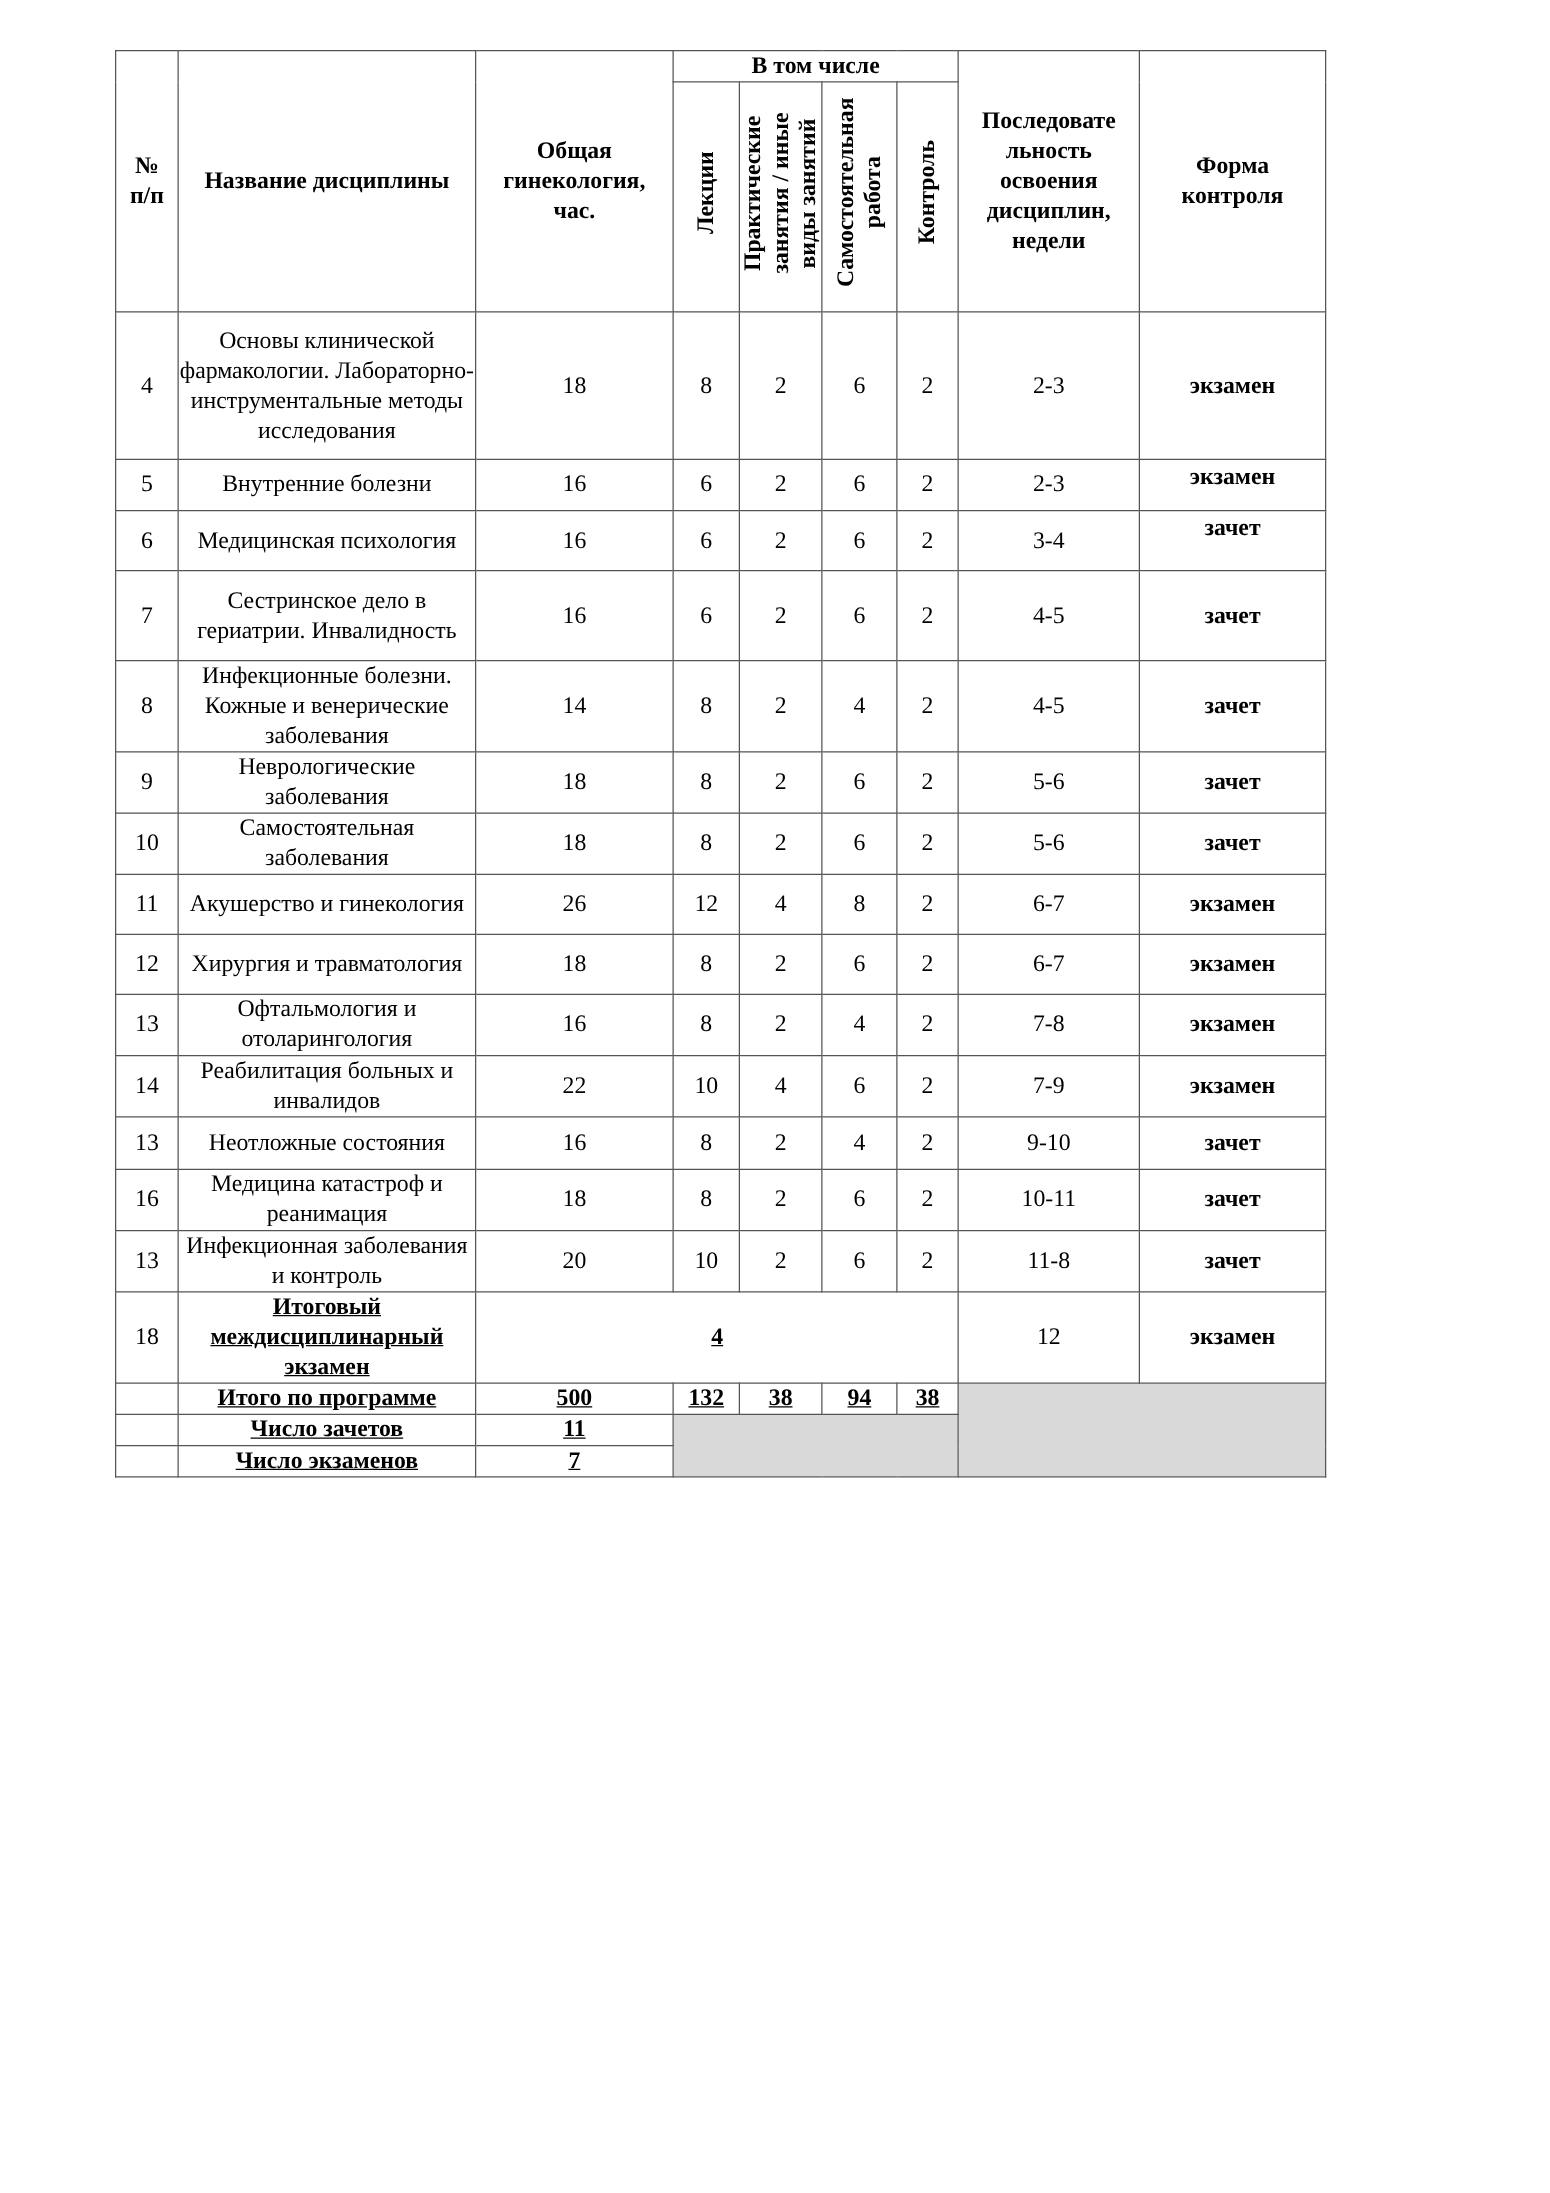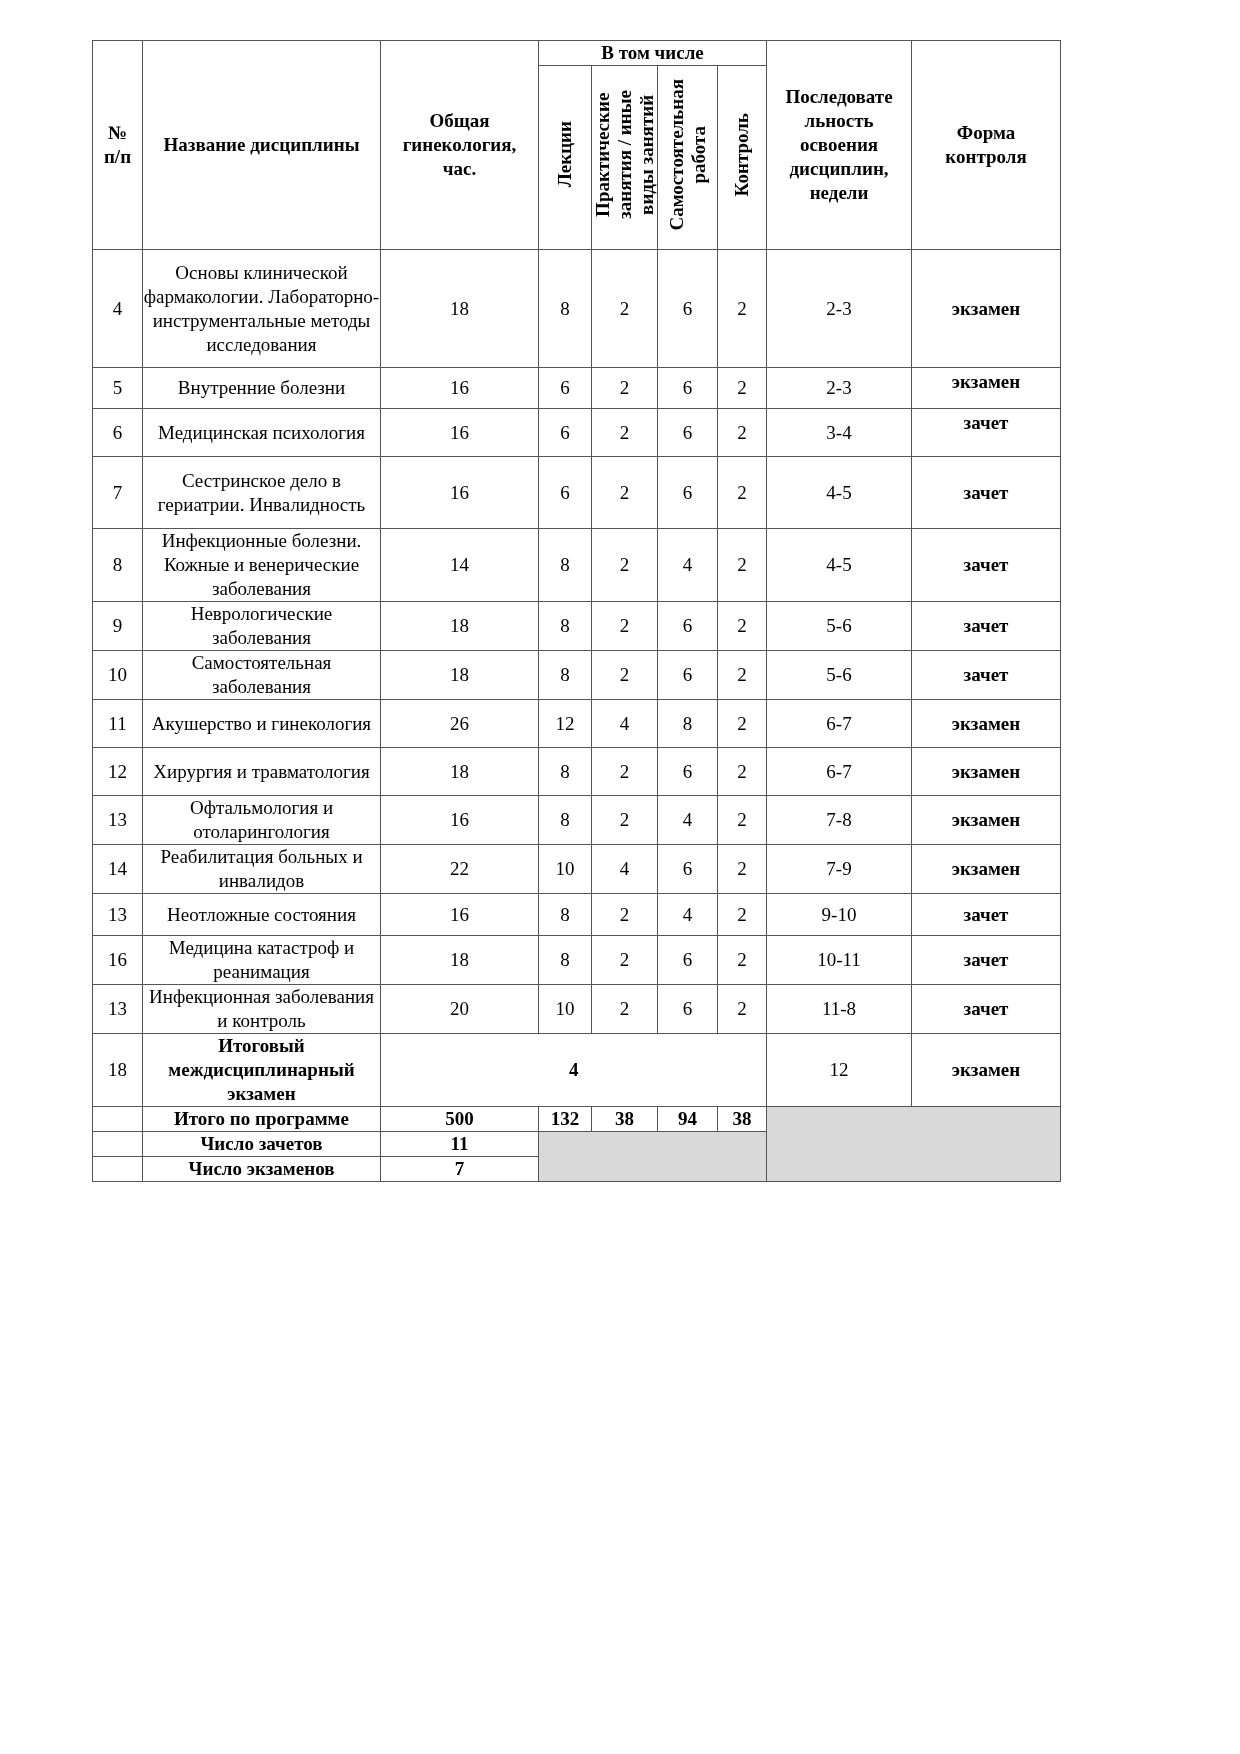--- a/index.html
+++ b/index.html
@@ -21,21 +21,21 @@
   th { font-weight: bold; }
   .hdr-main { height: 23px; }
   .hdr-sub { height: 184px; }
   .vert {
     writing-mode: vertical-rl; transform: rotate(180deg);
     display: inline-block; text-align: center; line-height: 22px;
     white-space: pre-line;
   }
   td.num { vertical-align: top; padding-top: 2px; }
   td.name { text-align: left; vertical-align: top; padding: 0 4px 0 10px; }
-  td.bold { font-weight: bold; }
+  td.bold { font-weight: bold; text-decoration: underline; }
   td.form { font-weight: bold; }
   td.form.top { vertical-align: top; padding-top: 2px; }
   td.gray { background: #d9d9d9; }
   .th-center { white-space: pre-line; }
 </style>
 </head>
 <body>
 
 <div class="page">
 <table class="curriculum">

